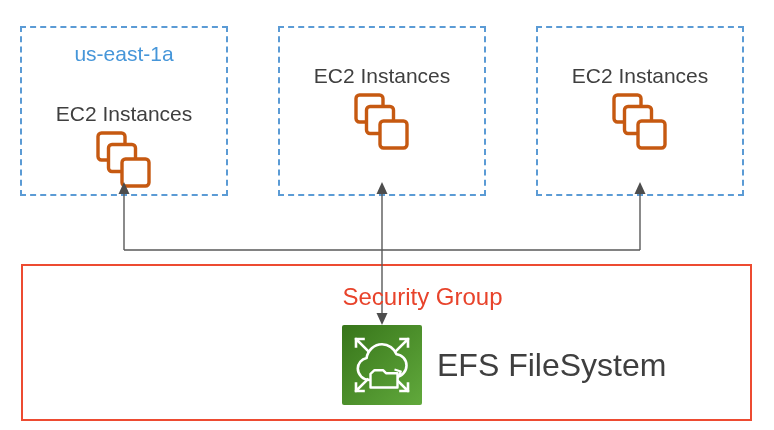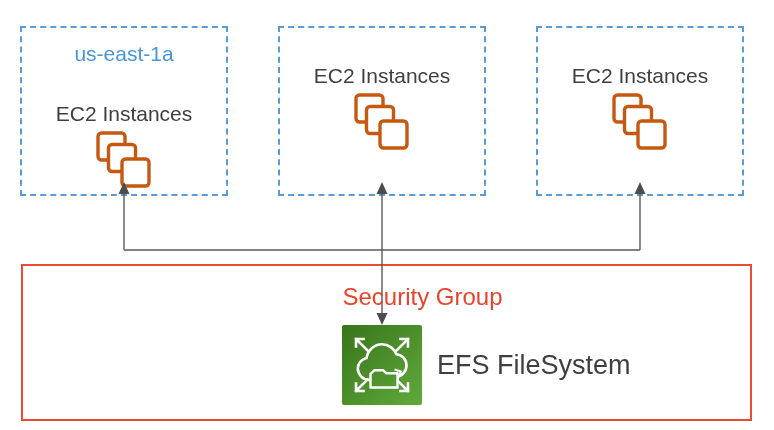--- a/index.html
+++ b/index.html
@@ -73,21 +73,21 @@
     position: absolute;
     left: 342px;
     top: 325px;
     width: 80px;
     height: 80px;
   }
   .efs-label {
     position: absolute;
     left: 437px;
     top: 350px;
-    font-size: 27px;
+    font-size: 32px;
     line-height: 30px;
     color: #3f3f3f;
   }
 </style>
 </head>
 <body>
 
 <div class="canvas">
 
   <div class="az az1">

